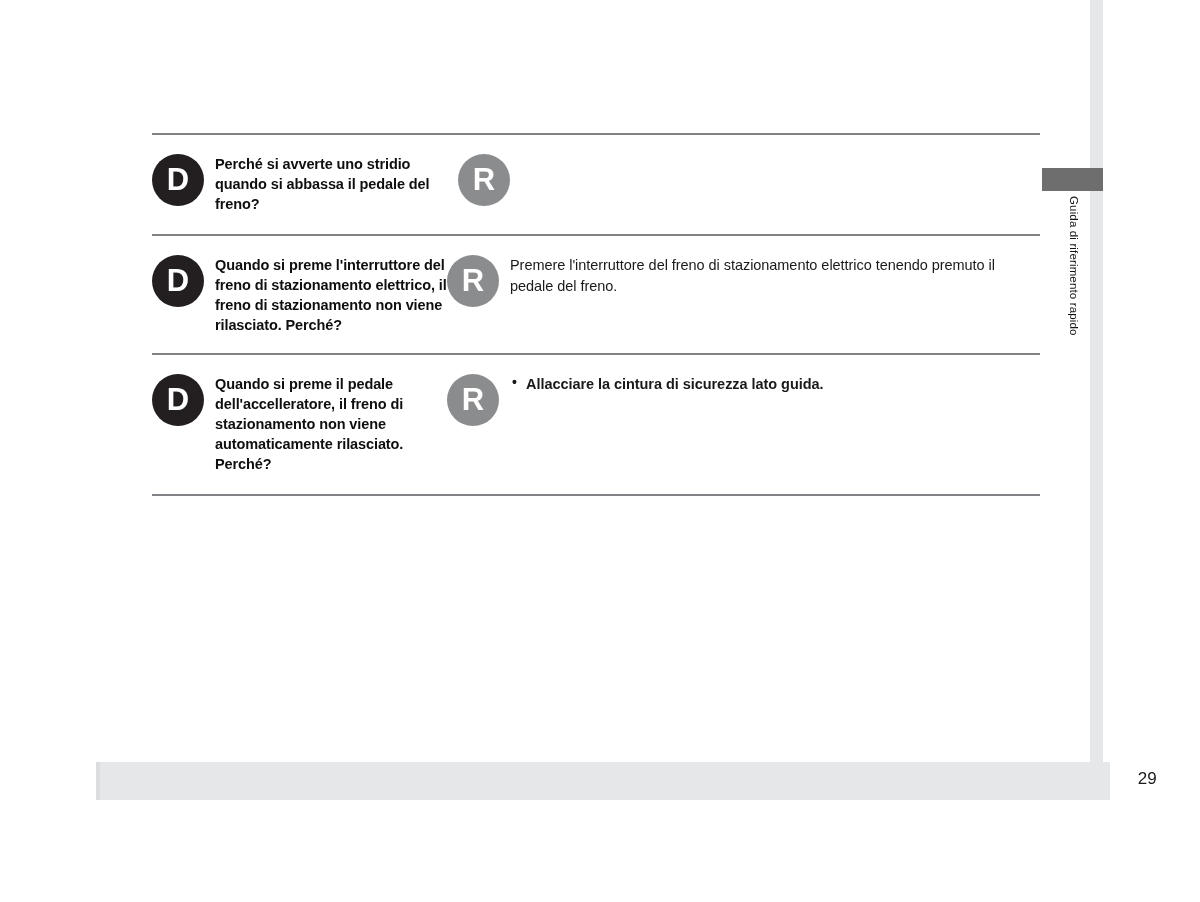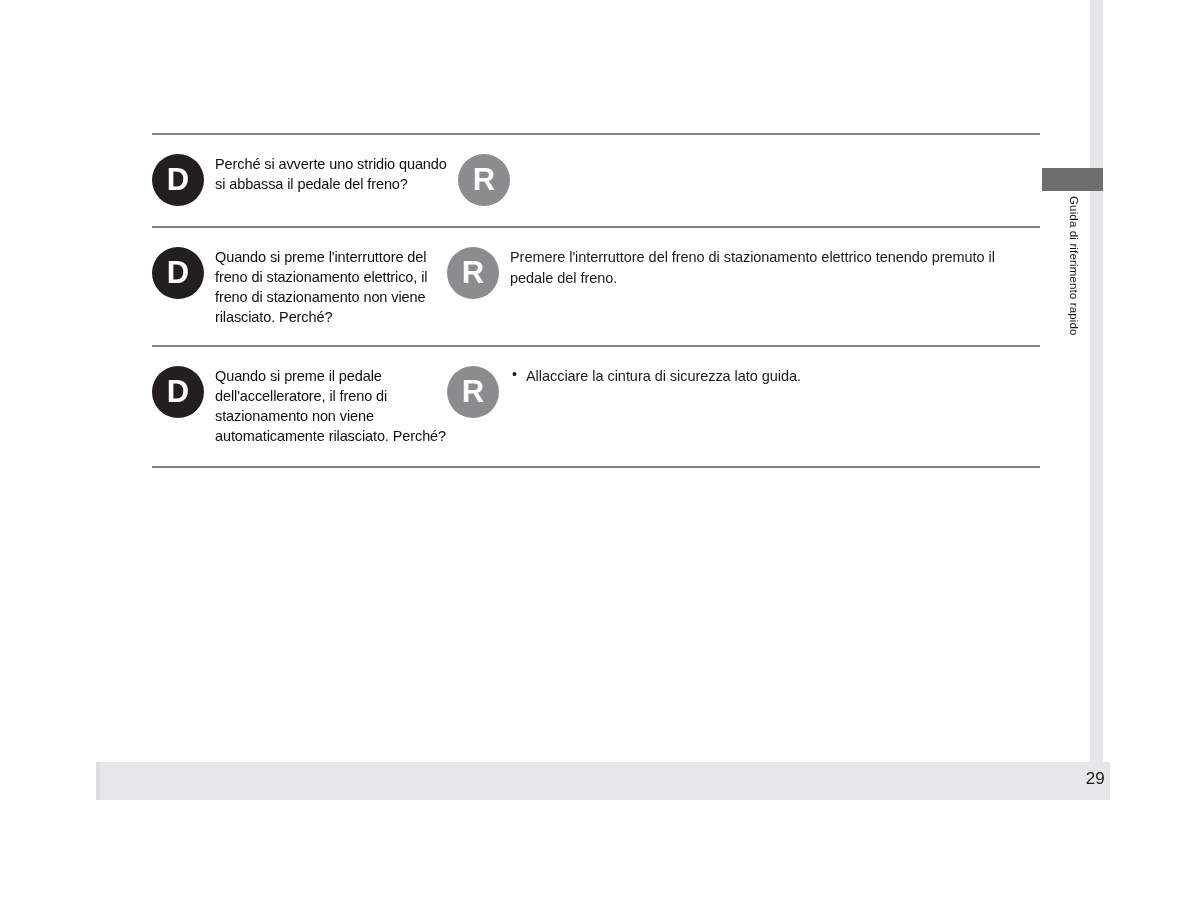--- a/index.html
+++ b/index.html
@@ -31,21 +31,21 @@
     width: 1014px; height: 38px;
     background: #e6e7e8;
   }
   .footer-band-inner {
     position: absolute;
     left: 0; top: 0; width: 4px; height: 38px;
     background: #dcdddf;
   }
   .page-number {
     position: absolute;
-    left: 1061px; top: 769px;
+    left: 1113px; top: 769px;
     width: 44px;
     text-align: right;
     font-size: 17px;
     color: #1a1a1a;
     letter-spacing: 0.2px;
   }
 
   
   .tab-marker {
     position: absolute;
@@ -115,39 +115,40 @@
     justify-content: center;
     line-height: 1;
     padding-bottom: 2px;
   }
   .badge.d { background: #231f20; }
   .badge.r { background: #8b8c8e; }
 
   .q-text {
     margin-left: 11px;
     font-size: 14.5px;
-    font-weight: normal;
+    font-weight: bold;
     color: #0f0f0f;
     line-height: 1.38;
     letter-spacing: -0.1px;
     width: 232px;
   }
   .a-text {
     margin-left: 11px;
     font-size: 14.5px;
     color: #1a1a1a;
     line-height: 1.42;
     letter-spacing: -0.05px;
     width: 530px;
   }
 
   .bullets {
     margin: 0;
     padding: 0;
     list-style: none;
+    font-weight: bold;
   }
   .bullets li {
     position: relative;
     padding-left: 16px;
     margin-bottom: 1px;
   }
   .bullets li::before {
     content: "\2022";
     position: absolute;
     left: 2px; top: -1px;

